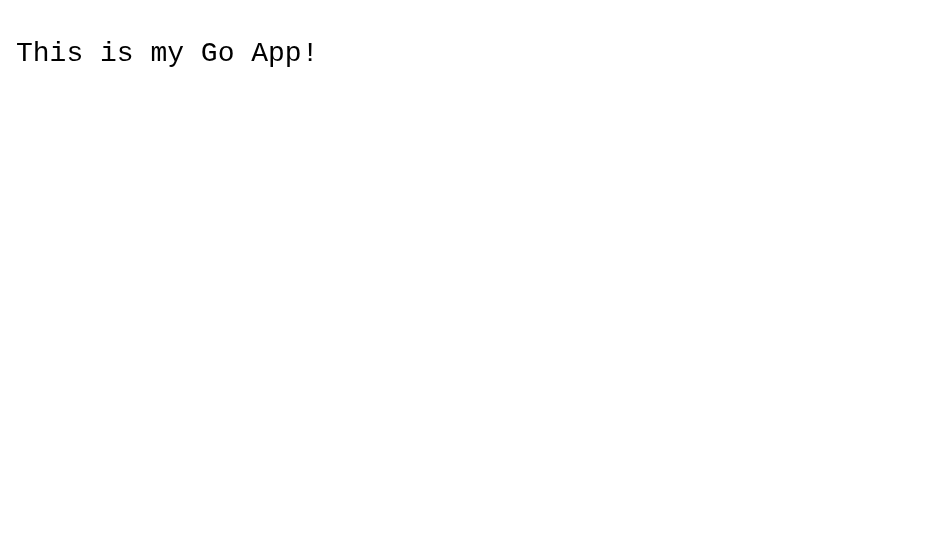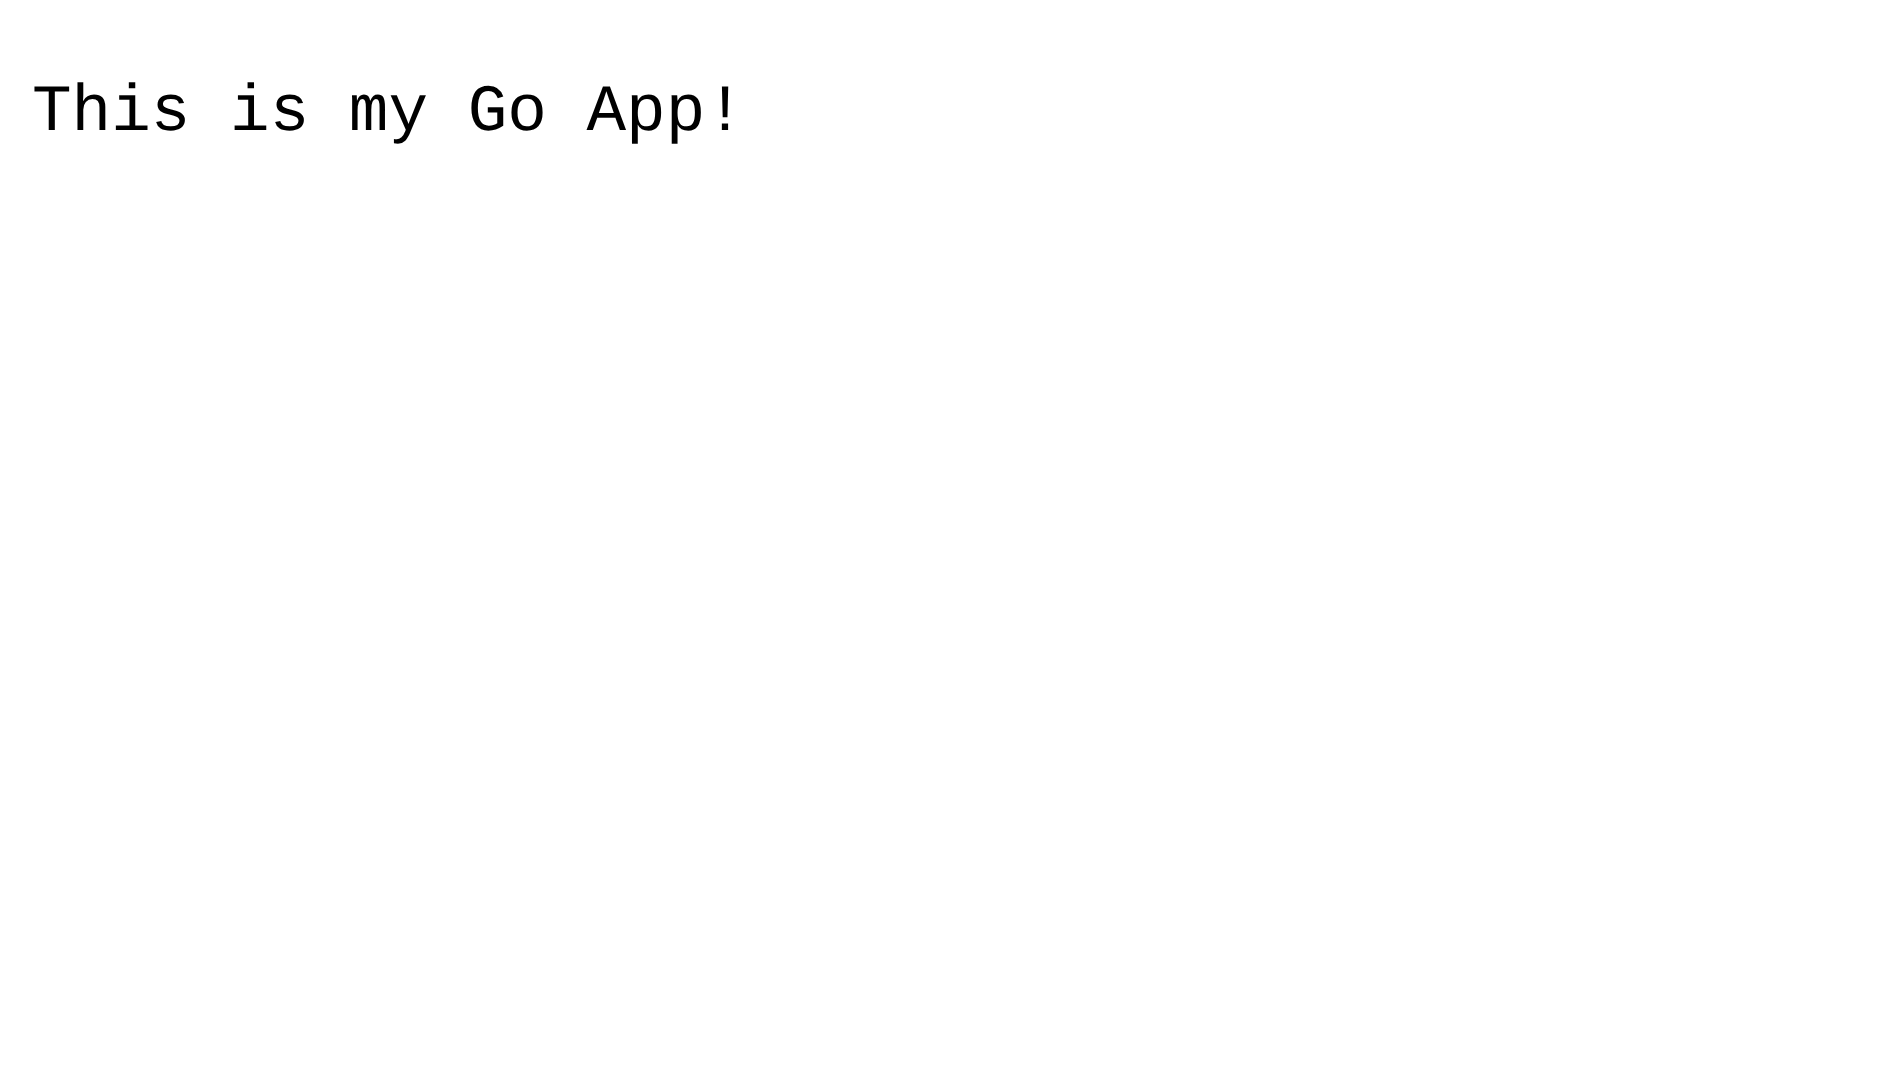--- a/index.html
+++ b/index.html
@@ -8,21 +8,21 @@
       background: #ffffff;
       font-family: "Consolas", "Menlo", "Monaco", "Courier New", monospace;
       width: 947px;
       height: 540px;
       overflow: hidden;
     }
     .content {
       padding: 38px 0 0 16px;
     }
     .message {
-      font-size: 33px;
+      font-size: 28px;
       color: #000000;
       font-family: "Consolas", "Menlo", "Monaco", "Courier New", monospace;
       letter-spacing: 0px;
     }
   </style>
 </head>
 <body>
 
 <div class="content">
   <div class="message">This is my Go App!</div>

